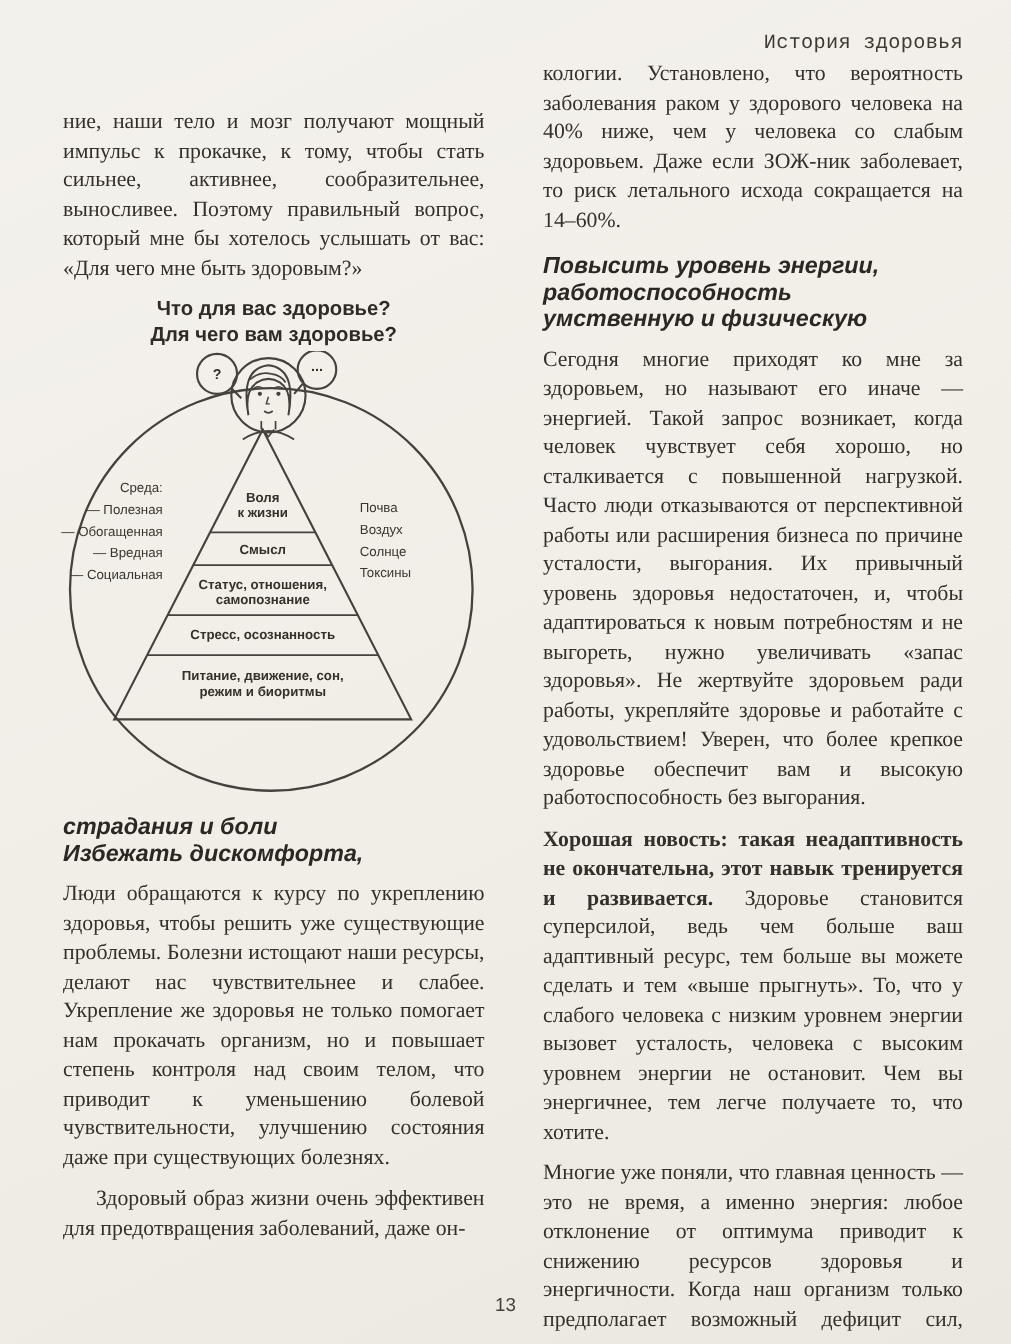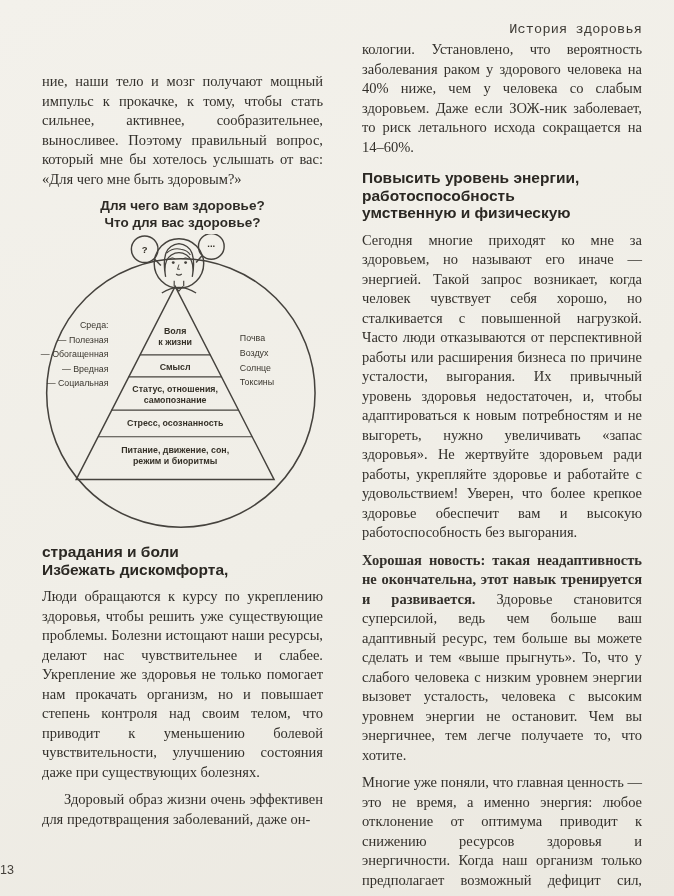--- a/index.html
+++ b/index.html
@@ -23,21 +23,21 @@
   .col-left{left:42px;margin-top:32px;}
   .col-right{left:362px;width:280px;}
   .col p{margin:0 0 8px;}
   .col p.indent{text-indent:22px;}
   .bold-lead{font-weight:700;}
   h2{
     font-family:"Liberation Sans","DejaVu Sans",sans-serif;
     font-weight:700;font-size:15.5px;line-height:17.5px;
     margin:12px 0 9px;color:#2b2823;text-align:left;
   }
-  h2 .hline{display:block;}
+  h2 .hline{display:block;font-style:italic;}
   figure.diagram{margin:6px 0 2px;padding:0;width:281px;}
   .diagram-title{
     width:281px;text-align:center;
     font-family:"Liberation Sans","DejaVu Sans",sans-serif;
     font-weight:700;font-size:13.5px;line-height:17px;color:#2e2b26;
     margin-bottom:3px;
   }
   .diagram-title span{display:block;}
   .dsvg{display:block;margin-left:-2px;}
   .dline{stroke:#45423d;fill:none;}
@@ -47,39 +47,39 @@
   }
   .dtext{
     font-family:"Liberation Sans","DejaVu Sans",sans-serif;
     font-weight:400;font-size:9.3px;fill:#3a362e;
   }
   .btext{
     font-family:"Liberation Sans","DejaVu Sans",sans-serif;
     font-weight:700;font-size:10px;fill:#353128;
   }
   .page-number{
-    position:absolute;top:863px;left:0;width:674px;
+    position:absolute;top:863px;left:0;width:674px;text-align:center;
     font-family:"Liberation Sans","DejaVu Sans",sans-serif;
     font-size:12.5px;color:#44403a;
   }
 </style>
 </head>
 <body>
 
 <div class="page">
 
   <div class="running-head">История здоровья</div>
 
   <div class="col col-left">
     <p>ние, наши тело и мозг получают мощный импульс к прокачке, к тому, чтобы стать сильнее, активнее, сообразительнее, выносливее. Поэтому правильный вопрос, который мне бы хотелось услышать от вас: «Для чего мне быть здоровым?»</p>
 
     <figure class="diagram">
       <div class="diagram-title">
+        <span>Что для вас здоровье?</span>
         <span>Для чего вам здоровье?</span>
-        <span>Что для вас здоровье?</span>
       </div>
       <svg class="dsvg" width="276" height="297" viewBox="0 0 290 312">
 
         <circle cx="148" cy="167" r="141" class="dline" stroke-width="1.6"></circle>
 
         <g>
           <circle cx="110" cy="16" r="14" class="dline" stroke-width="1.5" fill="#f1efe8"></circle>
           <path d="M120,26 l7,7" class="dline" stroke-width="1.5"></path>
           <text x="110" y="17" text-anchor="middle" dominant-baseline="middle" class="btext">?</text>
         </g>

